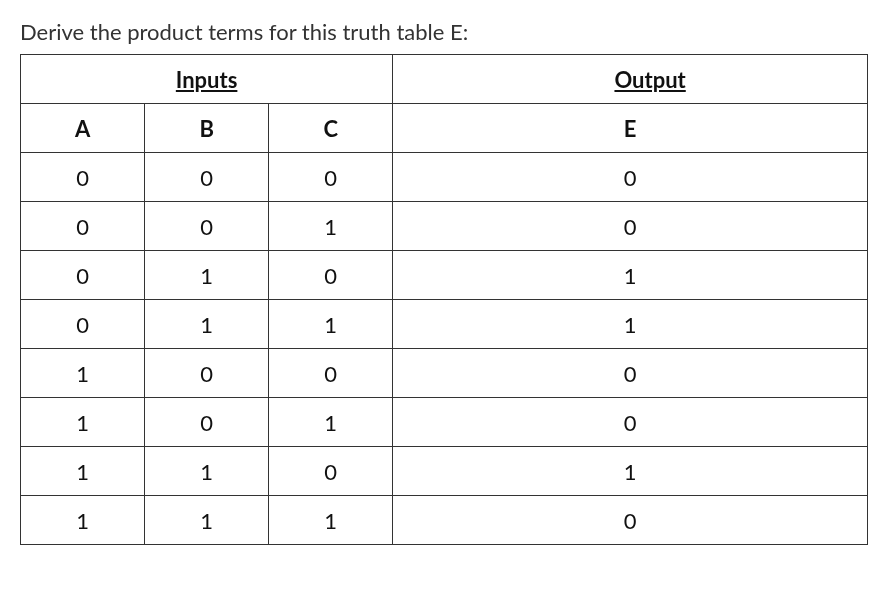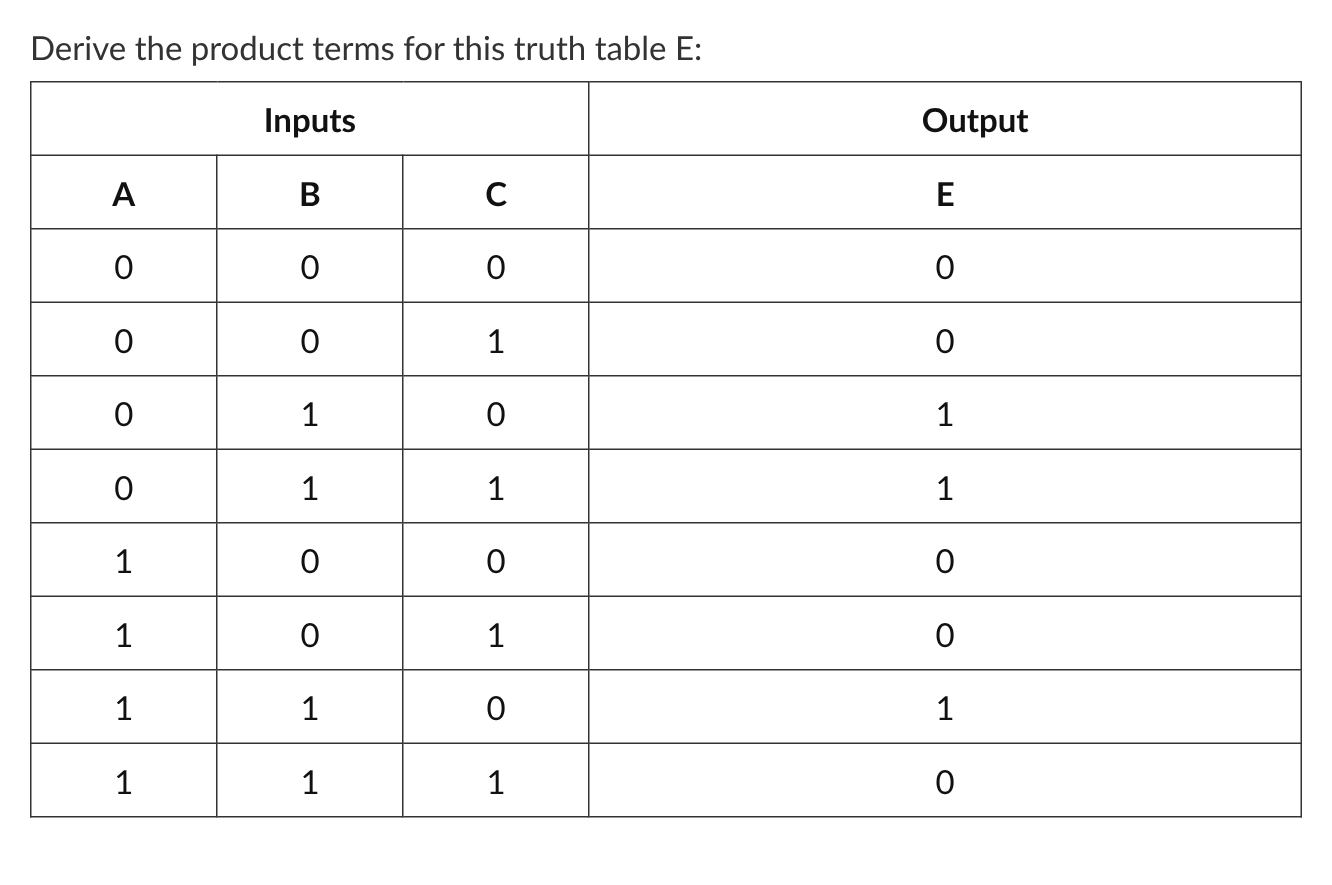--- a/index.html
+++ b/index.html
@@ -25,20 +25,21 @@
       border: 1px solid #333;
       text-align: center;
       vertical-align: middle;
       font-size: 22px;
       color: #111;
       padding: 0;
     }
     .group-header td {
       font-weight: 700;
       height: 48px;
+      text-decoration: underline;
     }
     .col-header td {
       font-weight: 700;
       height: 48px;
     }
     .data-row td {
       height: 48px;
       font-weight: 400;
     }
     .inputs-group {

